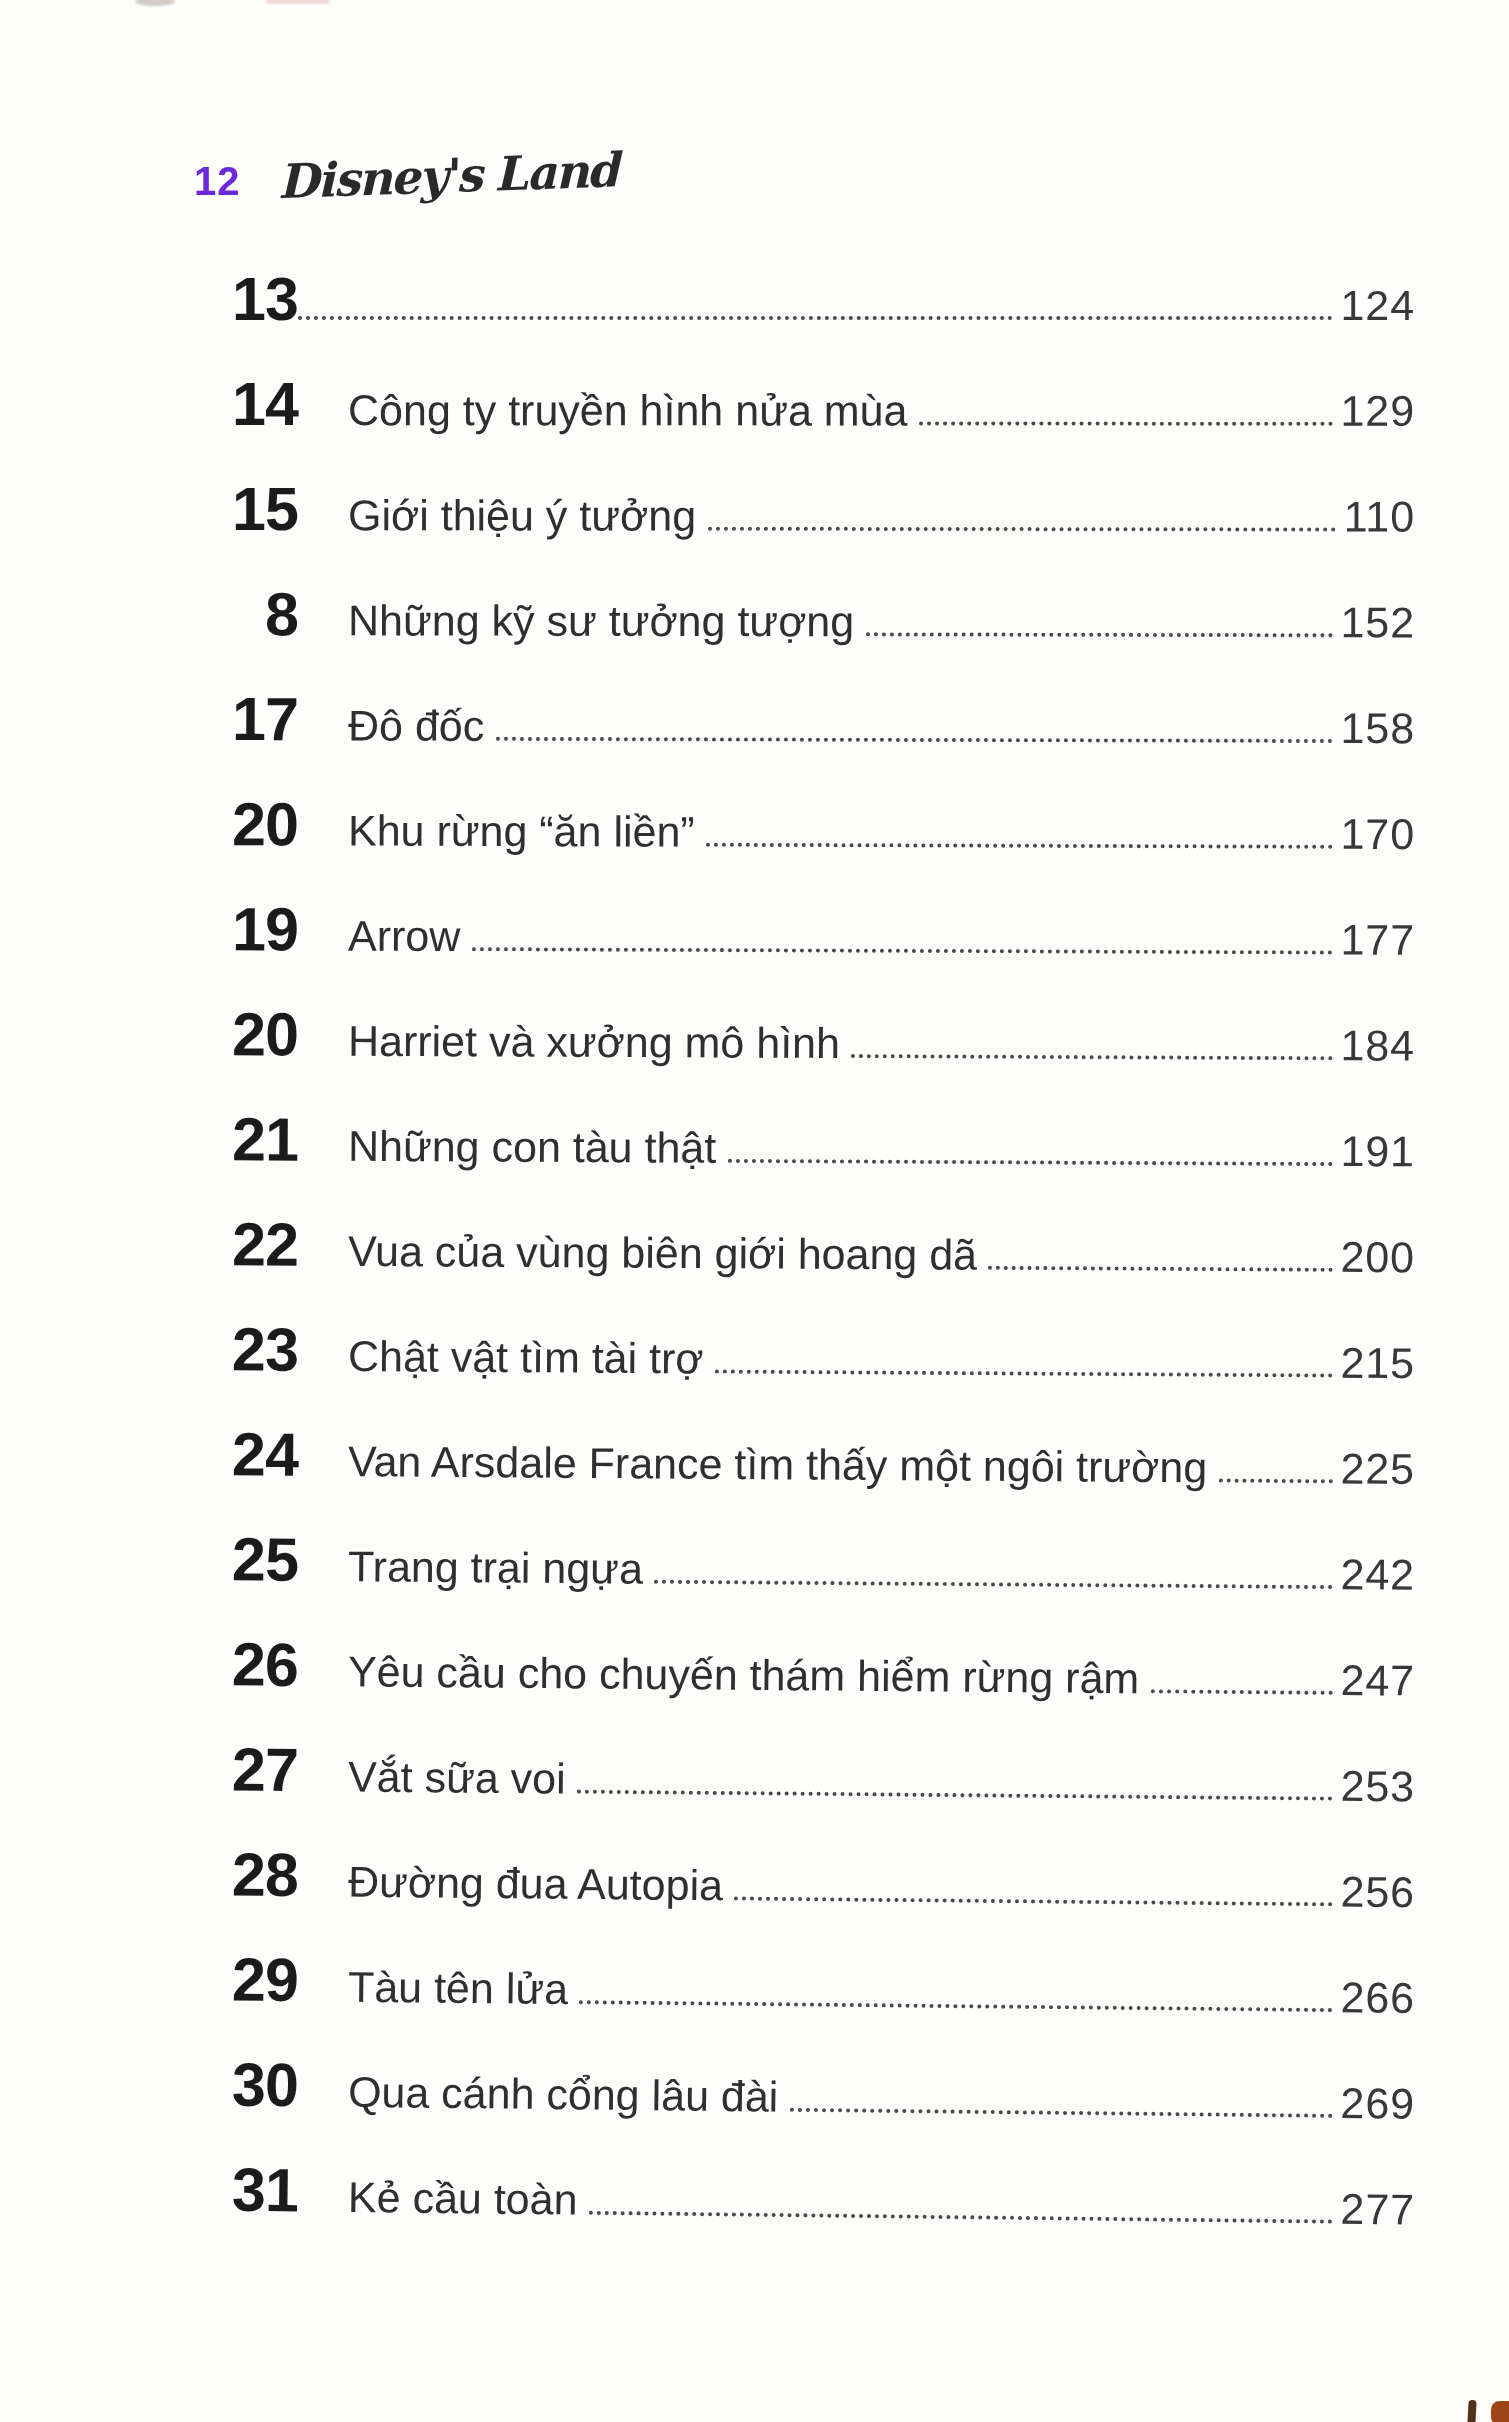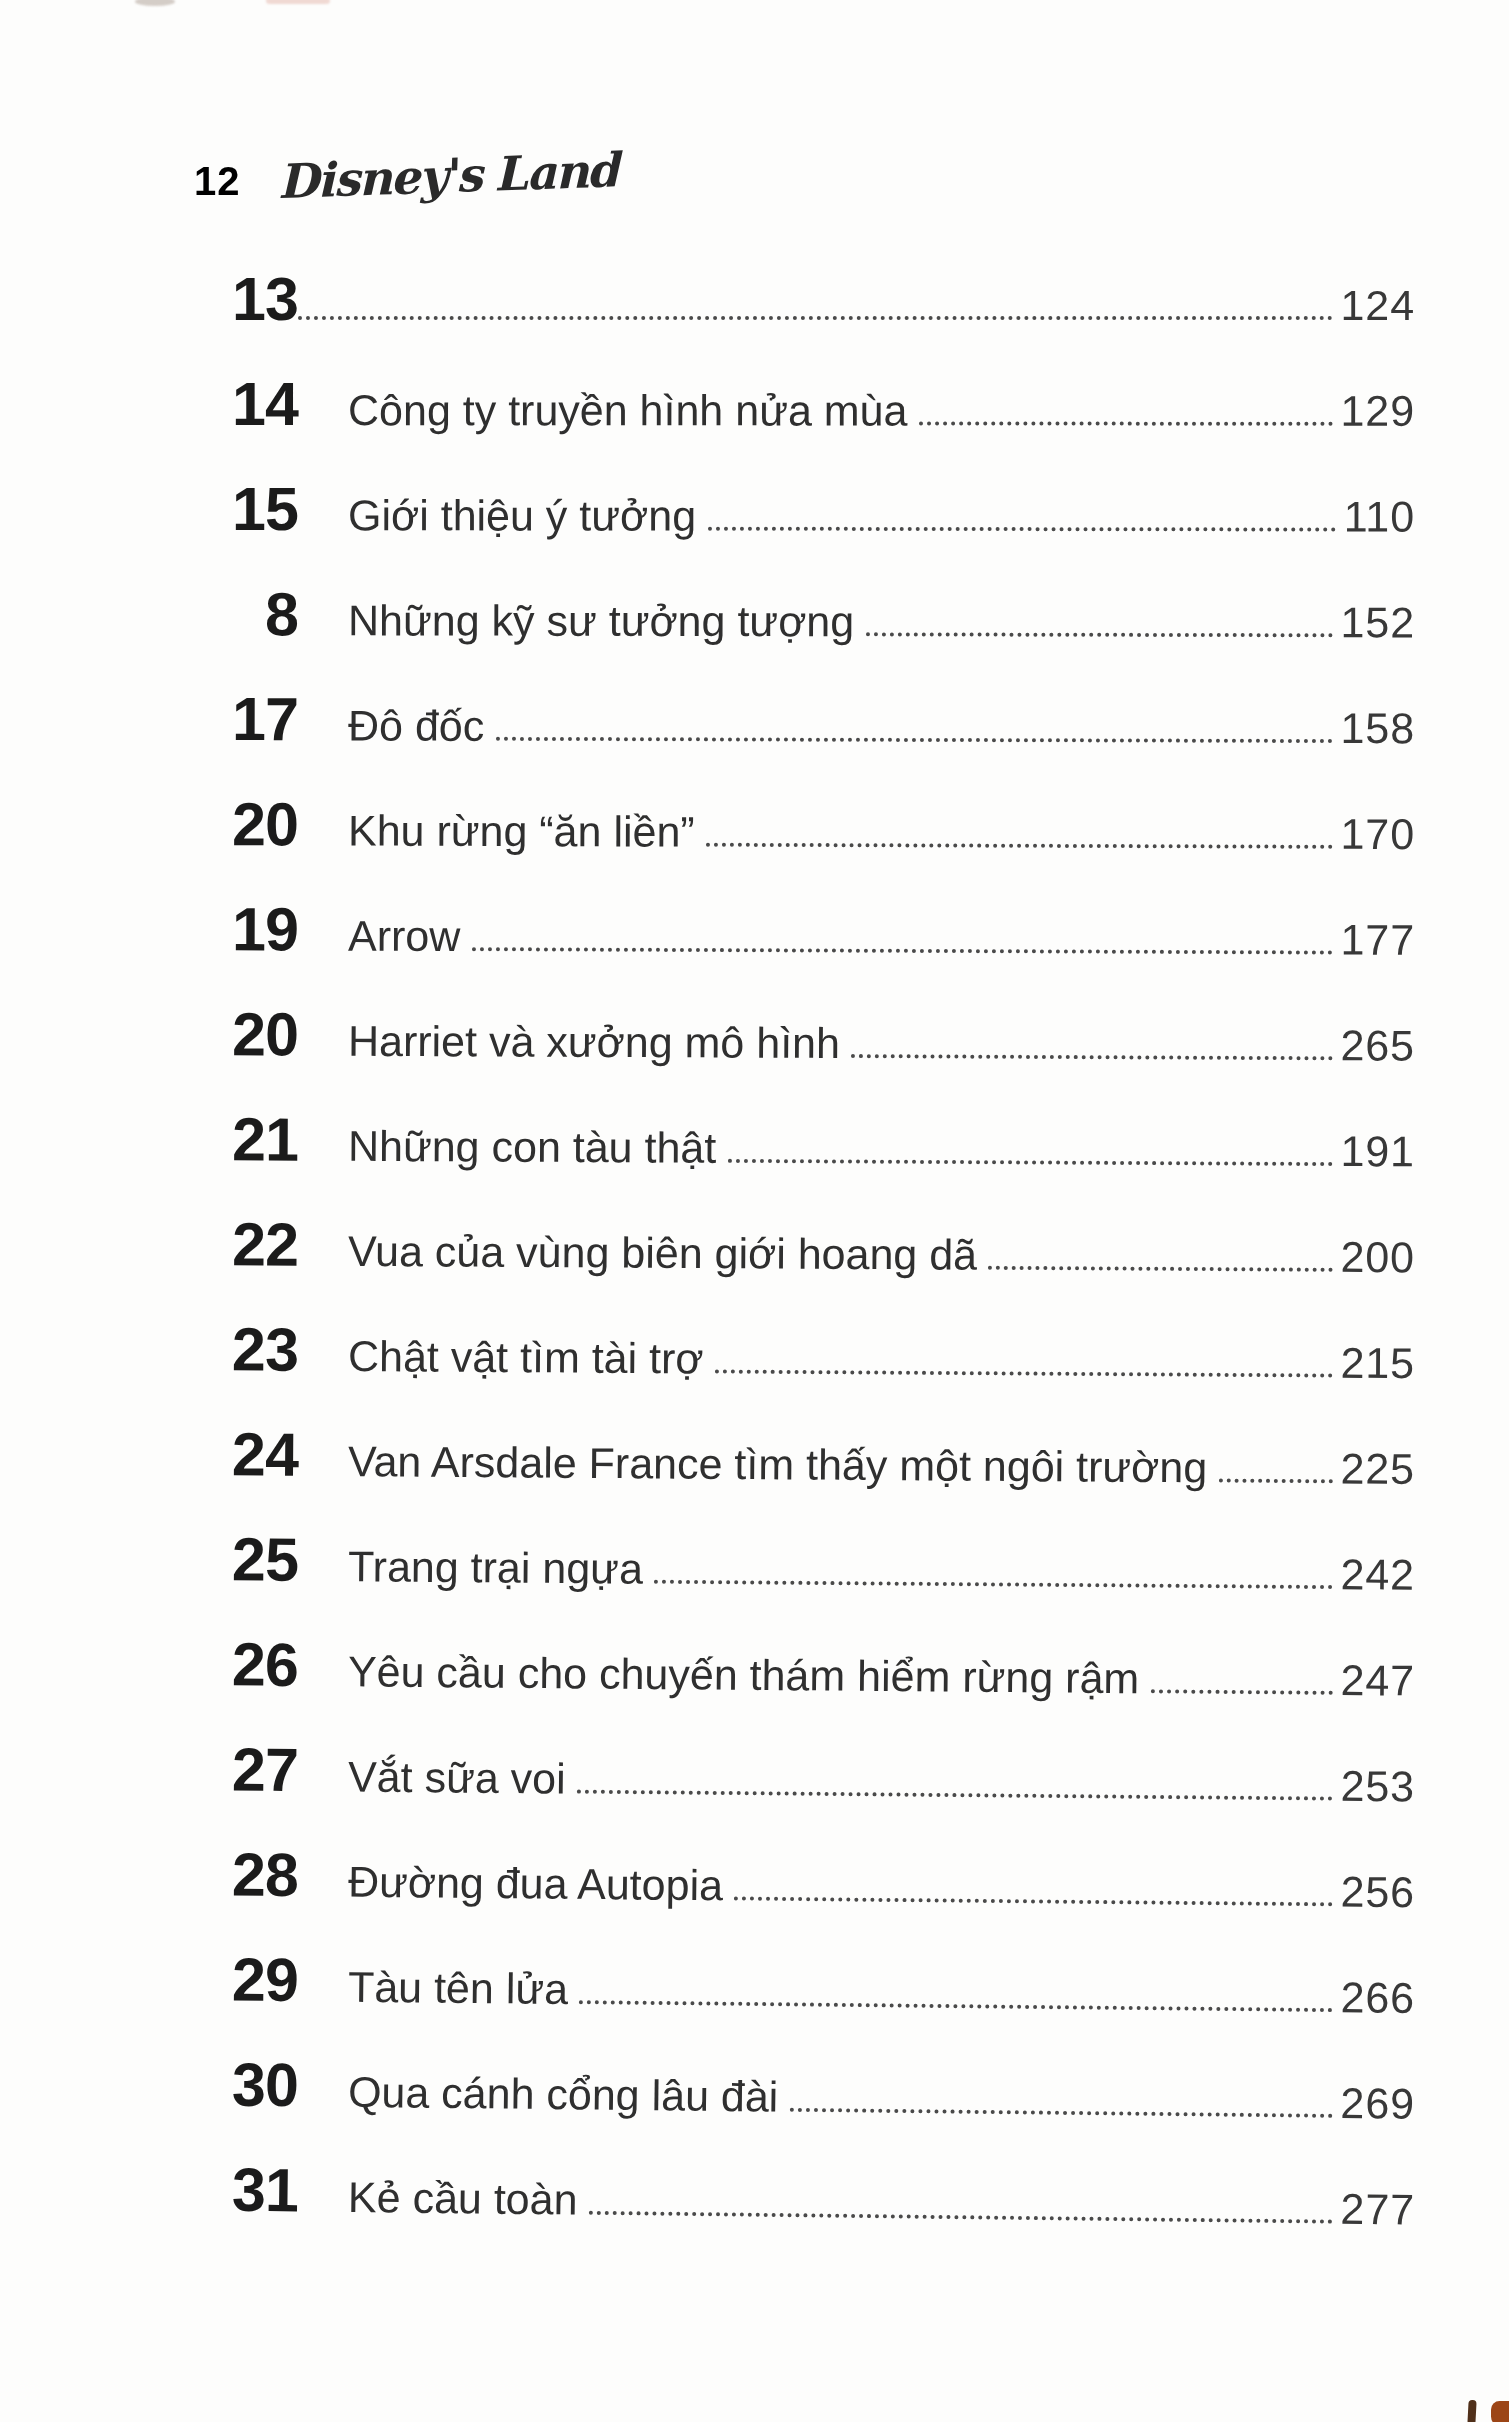--- a/index.html
+++ b/index.html
@@ -11,21 +11,21 @@
     overflow:hidden;
     font-family:"Liberation Sans","DejaVu Sans",sans-serif;
     color:#2d2d2d;
   }
   
   .running-head{
     position:absolute;left:194px;top:151px;height:61px;
     display:flex;align-items:center;gap:42px;
   }
   .folio{
-    font-size:40px;font-weight:700;color:#000000;letter-spacing:0.9px;
+    font-size:40px;font-weight:700;color:#6d28d9;letter-spacing:0.9px;
   }
   .book-title{
     font-family:"DejaVu Serif","Liberation Serif",serif;
     font-style:italic;font-weight:700;
     font-size:47px;letter-spacing:-1.9px;color:#2a2a2a;
     transform:rotate(-2deg) skewX(-4deg);
     transform-origin:0 50%;
   }
   
   .toc{
@@ -124,21 +124,21 @@
       <div class="row" style="--tilt: 0.22799999999999998deg;">
         <span class="num">19</span>
         <span class="title">Arrow</span>
         <span class="dots"></span>
         <span class="pageno">177</span>
       </div>
       <div class="row" style="--tilt: 0.266deg;">
         <span class="num">20</span>
         <span class="title">Harriet và xưởng mô hình</span>
         <span class="dots"></span>
-        <span class="pageno">265</span>
+        <span class="pageno">184</span>
       </div>
       <div class="row" style="--tilt: 0.304deg;">
         <span class="num">21</span>
         <span class="title">Những con tàu thật</span>
         <span class="dots"></span>
         <span class="pageno">191</span>
       </div>
       <div class="row" style="--tilt: 0.34199999999999997deg;">
         <span class="num">22</span>
         <span class="title">Vua của vùng biên giới hoang dã</span>

